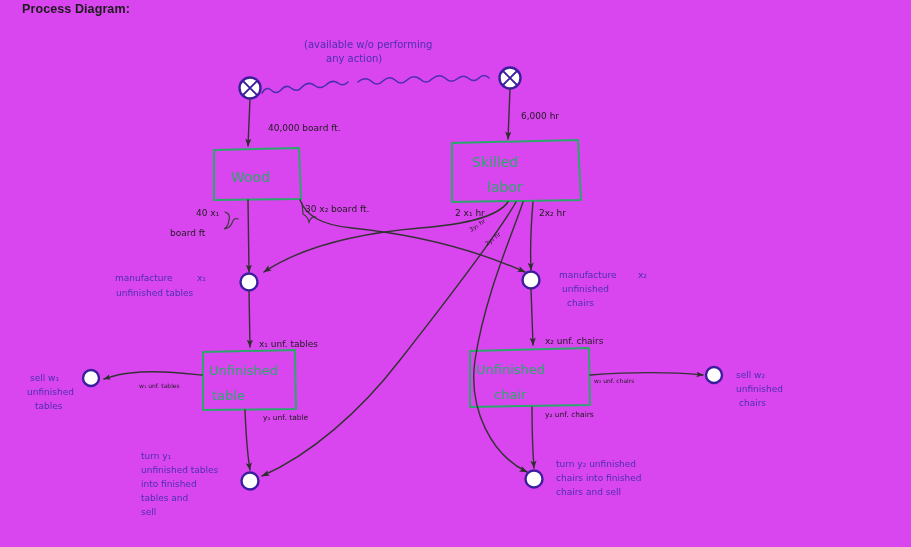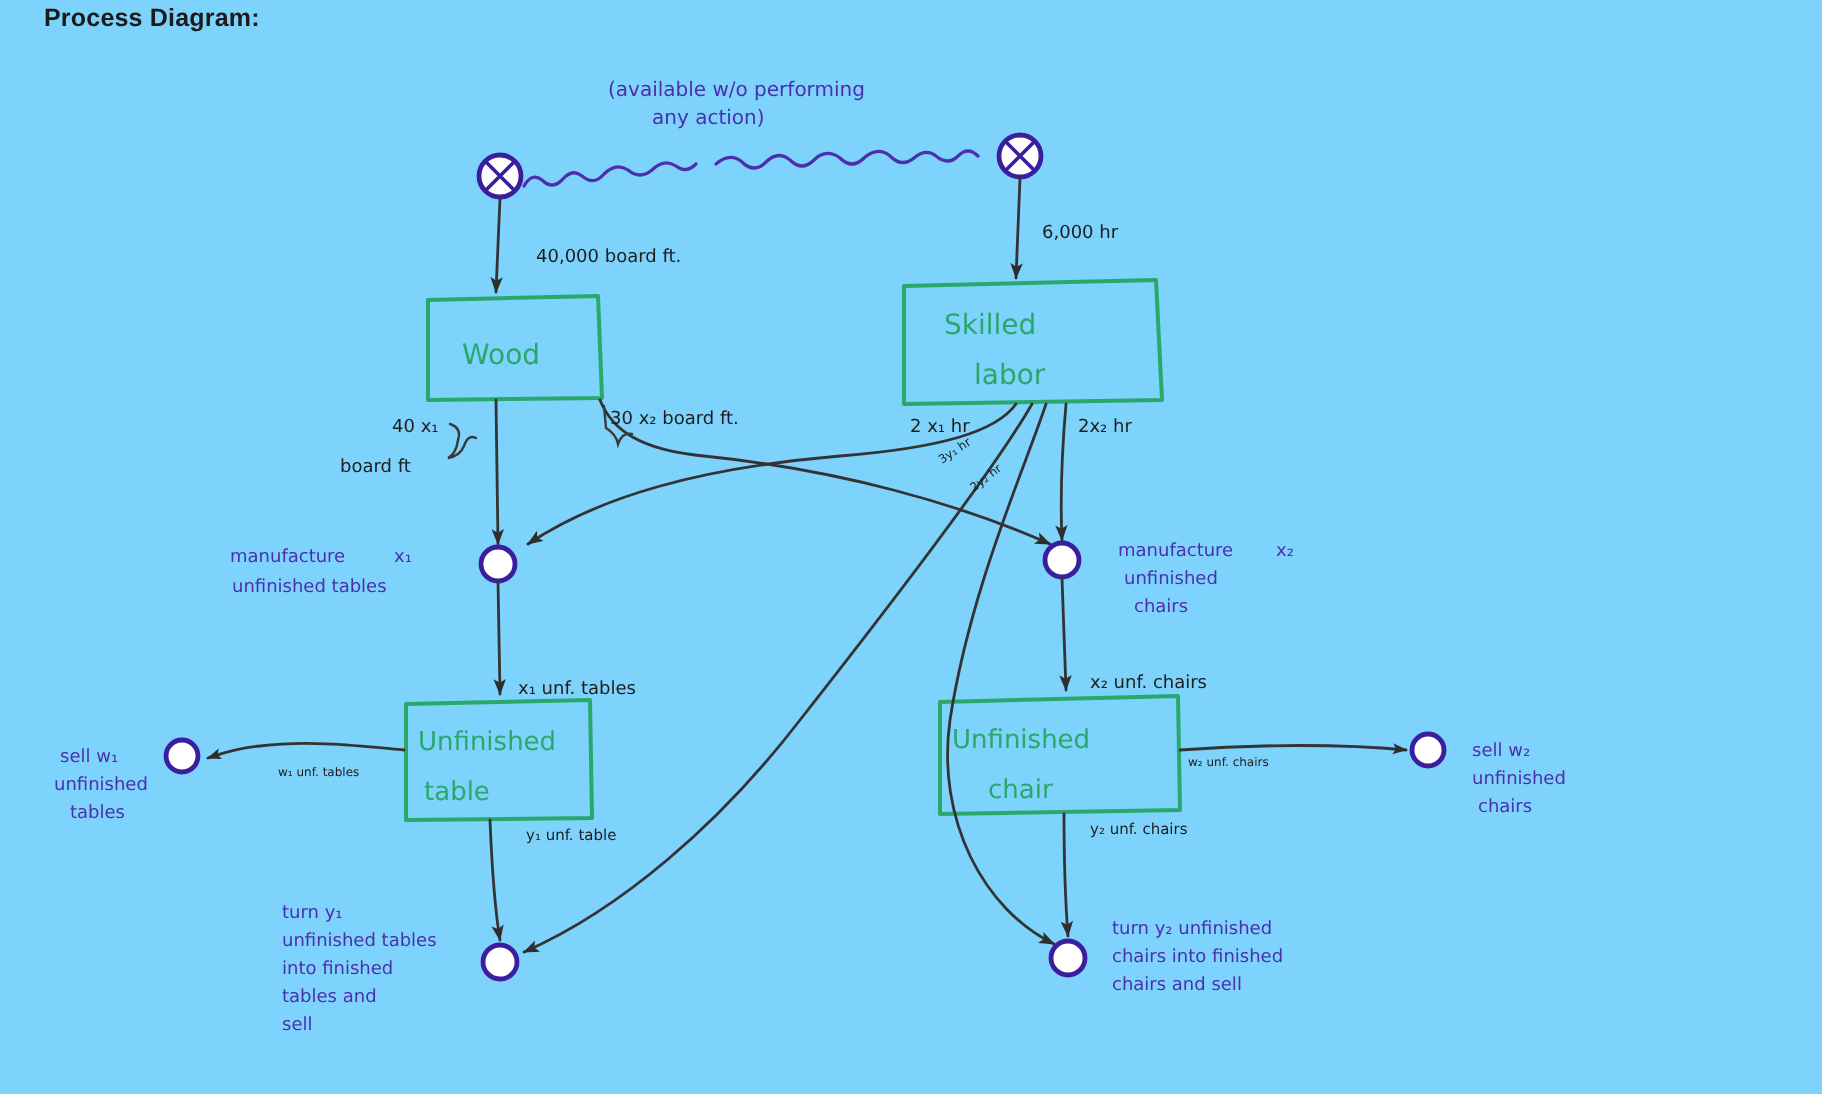--- a/index.html
+++ b/index.html
@@ -12,21 +12,21 @@
     font-family: "Liberation Sans", sans-serif;
     width: 911px;
     height: 547px;
     overflow: hidden;
     position: relative;
   }
   #page {
     position: relative;
     width: 911px;
     height: 547px;
-    background: #7dd3fc;
+    background: #d946ef;
   }
   #page-title {
     position: absolute;
     left: 22px;
     top: 2px;
     font-size: 12.5px;
     font-weight: bold;
     color: #1b1b1b;
     letter-spacing: 0.1px;
   }

